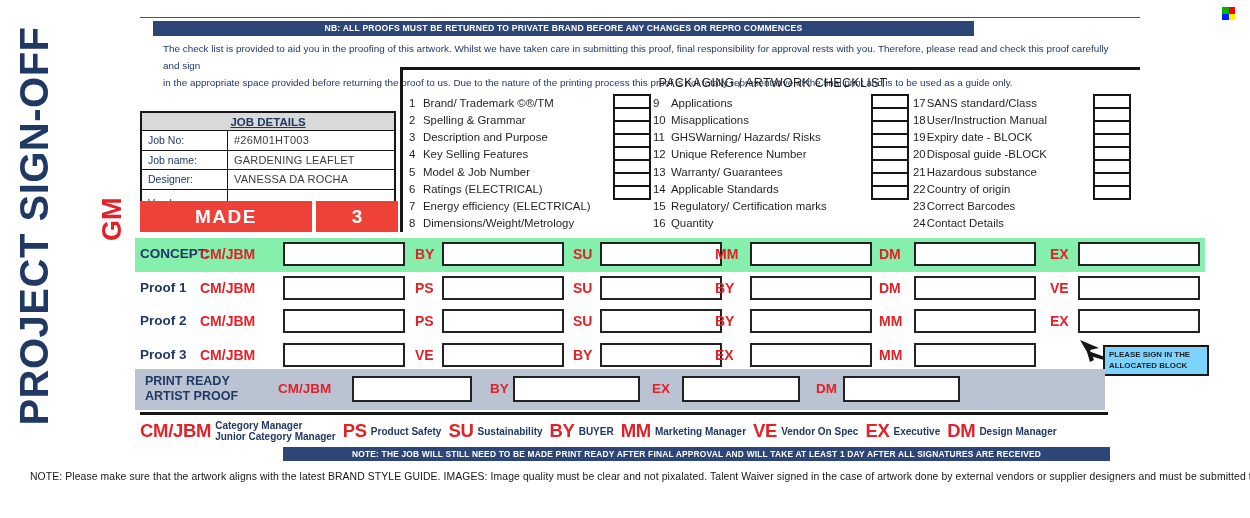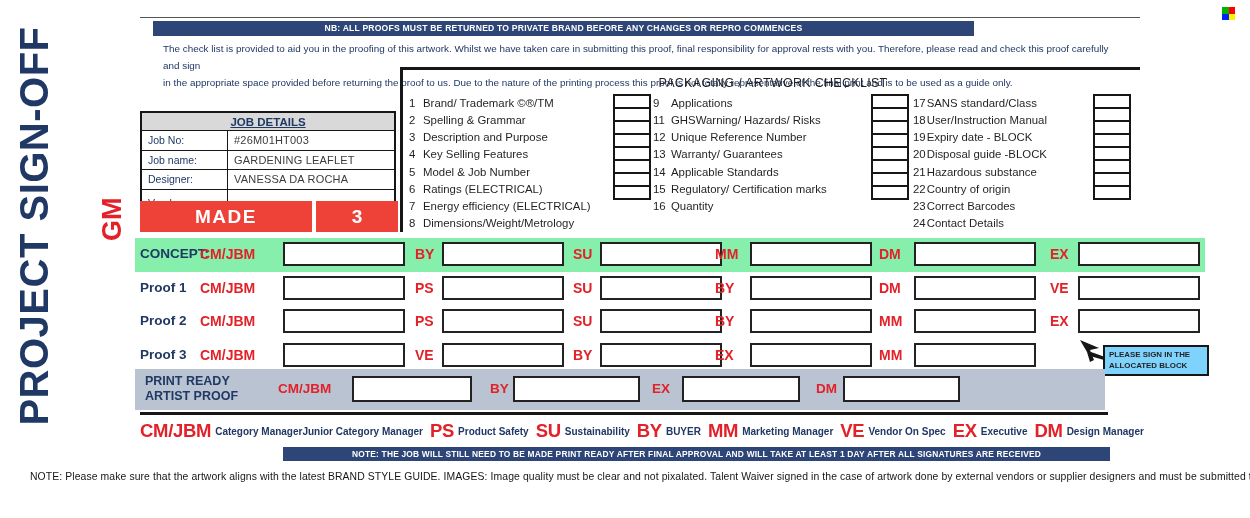--- a/index.html
+++ b/index.html
@@ -83,21 +83,21 @@
   .pr-code { position:absolute; top:12px; font-size:13.5px; font-weight:bold; color:var(--red,#E22128); white-space:nowrap; }
   .pr-box { position:absolute; top:7px; height:26px; background:#fff; border:2px solid #222; }
 
   .sep-line { position:absolute; left:140px; top:412px; width:968px; height:3px; background:#161616; }
 
   
   .legend { position:absolute; left:140px; top:416px; width:985px; height:30px;
             display:flex; align-items:center; white-space:nowrap; }
   .lg-entry { display:flex; align-items:center; margin-right:7px; }
   .lg-code { font-size:18.5px; font-weight:bold; color:var(--red,#E22128); margin-right:4px; letter-spacing:-0.3px; }
-  .lg-stack { display:inline-flex; }
+  .lg-stack { display:inline-flex; flex-direction:column; }
   .lg-line { font-size:10px; font-weight:bold; color:var(--navy,#1F3864); line-height:11px; }
 
   .note-banner { position:absolute; left:283px; top:447px; width:827px; height:14px;
                  background:var(--banner,#2E4677); color:#fff; font-size:8.4px; font-weight:bold;
                  text-align:center; line-height:14px; letter-spacing:0.2px; }
   .footer-note { position:absolute; left:30px; top:471px; width:1210px; font-size:10.4px;
                  color:#161616; white-space:nowrap; letter-spacing:0.1px; }
 </style>
 </head>
 <body>
@@ -192,20 +192,24 @@
         <div class="cb"></div>
         <div class="cb"></div>
         <div class="cb"></div>
         <div class="cb"></div>
         <div class="cb"></div>
       </div>
       <div class="cl-items c1">
         <div class="cl-item">
           <span class="cl-num">9</span>
           <span class="cl-text">Applications</span>
+        </div>
+        <div class="cl-item">
+          <span class="cl-num">10</span>
+          <span class="cl-text">Misapplications</span>
         </div>
         <div class="cl-item">
           <span class="cl-num">11</span>
           <span class="cl-text">GHSWarning/ Hazards/ Risks</span>
         </div>
         <div class="cl-item">
           <span class="cl-num">12</span>
           <span class="cl-text">Unique Reference Number</span>
         </div>
         <div class="cl-item">

